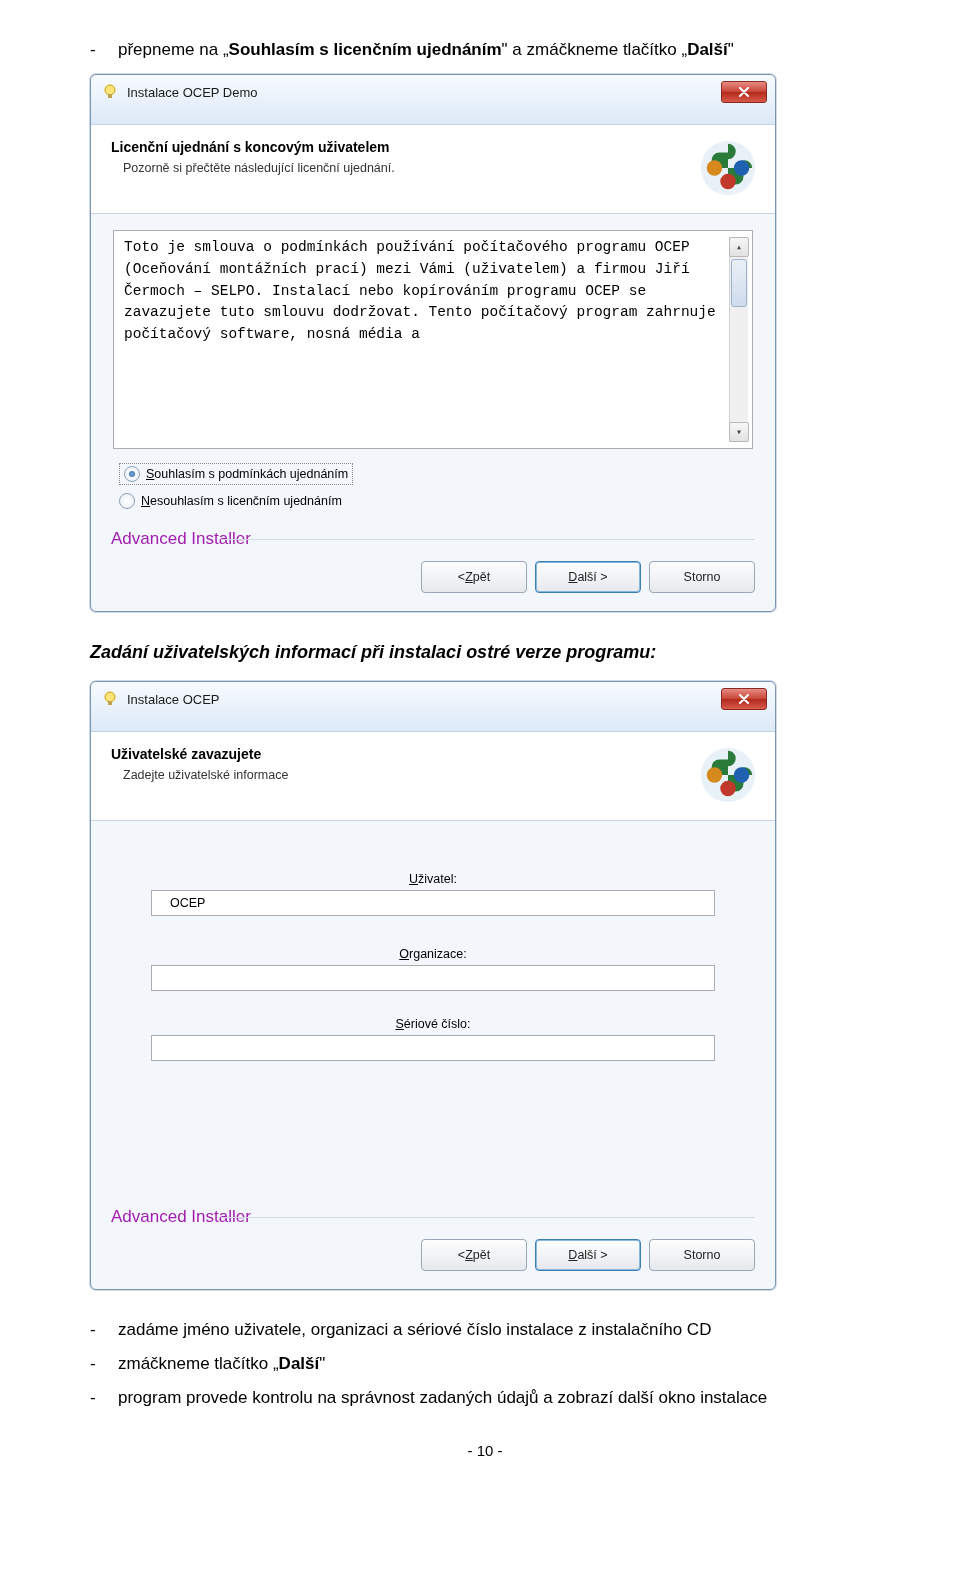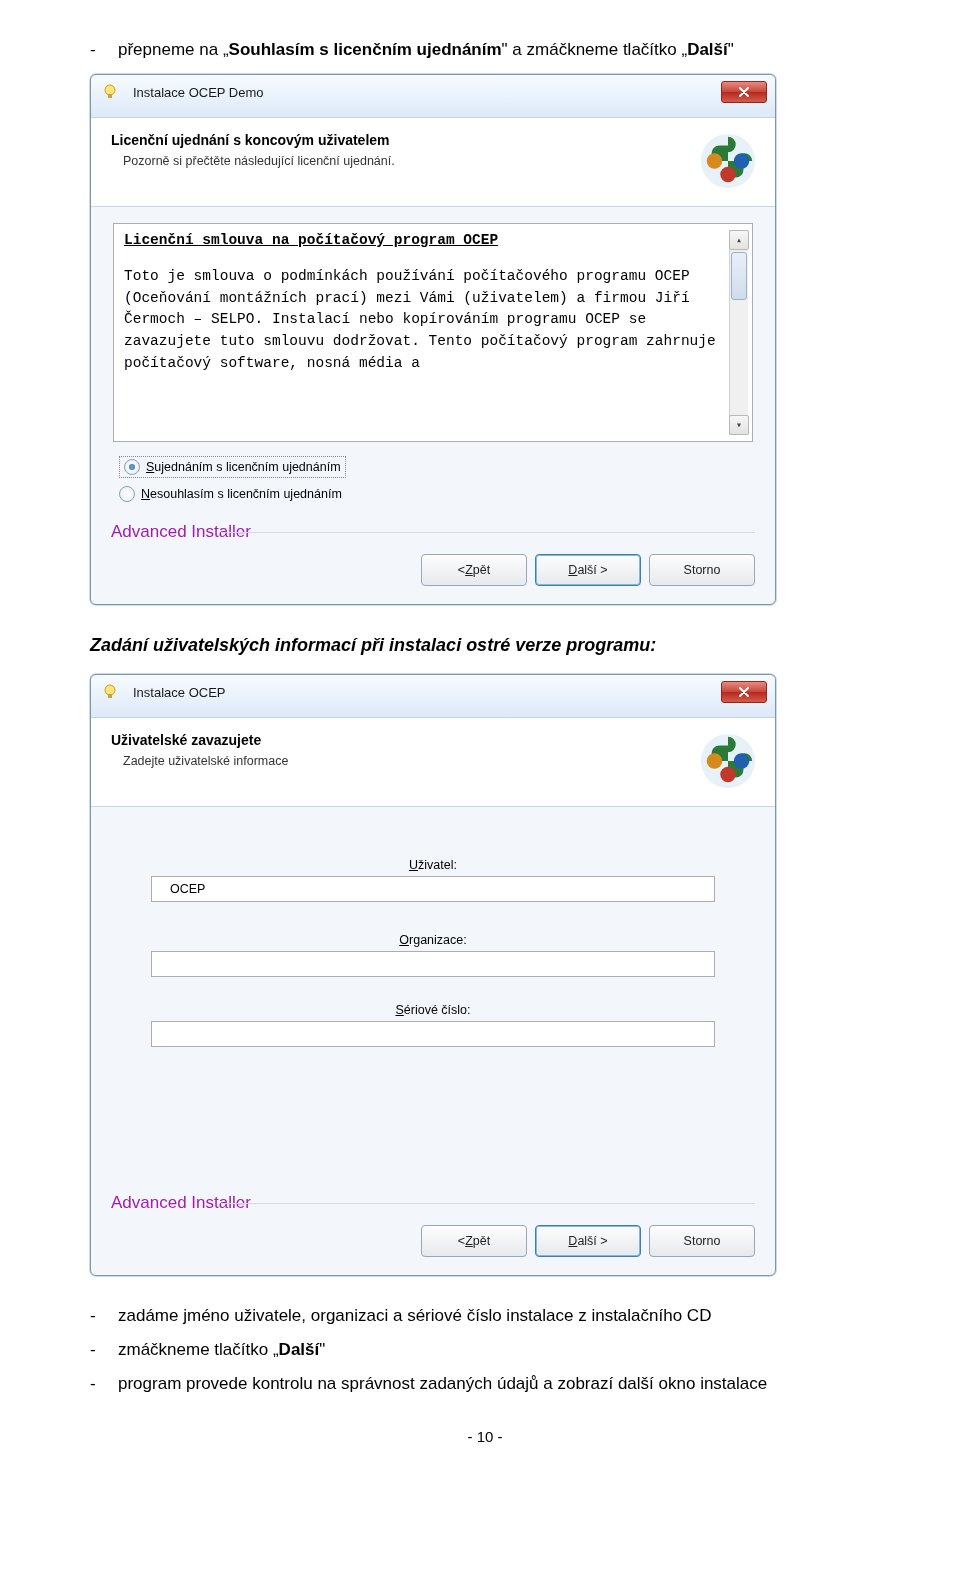--- a/index.html
+++ b/index.html
@@ -39,22 +39,21 @@
     box-shadow: 0 0 0 1px #d0dae6;
     margin-bottom: 30px;
   }
   .titlebar {
     height: 34px;
     background: linear-gradient(#f7fbff, #dce9f7);
     border-bottom: 1px solid #c3d2e4;
     border-radius: 6px 6px 0 0;
     display: flex;
     align-items: center;
-    padding: 0 8px 8px 10px;
-    gap: 6px;
+    padding: 0 8px 15px 10px;
   }
   .titlebar .tb-icon {
     width: 18px; height: 18px;
     display: flex; align-items: center; justify-content: center;
     margin-right: 8px;
     color: #d6a100;
   }
   .titlebar .tb-title {
     font-size: 13px;
     color: #1a1a1a;
@@ -268,34 +267,33 @@
             <path d="M30 5 a8 8 0 0 1 0 16 v9 h9 a8 8 0 0 1 16 0 h-9 v9 a8 8 0 0 1 -16 0 v-9 h-9 a8 8 0 0 1 0-16 h9z" fill="#2a7a3a"></path>
             <circle cx="16" cy="30" r="8" fill="#d68a1e"></circle>
             <circle cx="44" cy="30" r="8" fill="#2060b0"></circle>
             <circle cx="30" cy="44" r="8" fill="#c0392b"></circle>
           </svg>
       </div>
     </div>
     <div class="body-pane">
       <div class="license-box">
         <div class="license-content">
-          <div class="license-heading">Licenční smlouva na počítačový program OCEP</div>
           <div>Toto je smlouva o podmínkách používání počítačového programu OCEP (Oceňování montážních prací) mezi Vámi (uživatelem) a firmou Jiří Čermoch – SELPO. Instalací nebo kopírováním programu OCEP se zavazujete tuto smlouvu dodržovat. Tento počítačový program zahrnuje počítačový software, nosná média a</div>
         </div>
         <div class="scrollbar">
           <div class="arrow">▴</div>
           <div class="thumb"></div>
           <div class="track"></div>
           <div class="arrow">▾</div>
         </div>
       </div>
       <div>
         <span class="radio-row boxed">
           <span class="radio-outer checked"></span>
-          <span><span class="underline-char">S</span><span>ujednáním s licenčním ujednáním</span></span>
+          <span><span class="underline-char">S</span><span>ouhlasím s podmínkách ujednáním</span></span>
         </span>
       </div>
       <div class="radio-row">
         <span class="radio-outer"></span>
         <span><span class="underline-char">N</span><span>esouhlasím s licenčním ujednáním</span></span>
       </div>
     </div>
     <div class="footer-pane">
       <div class="ai-label">Advanced Installer</div>
       <div class="btn-row">

